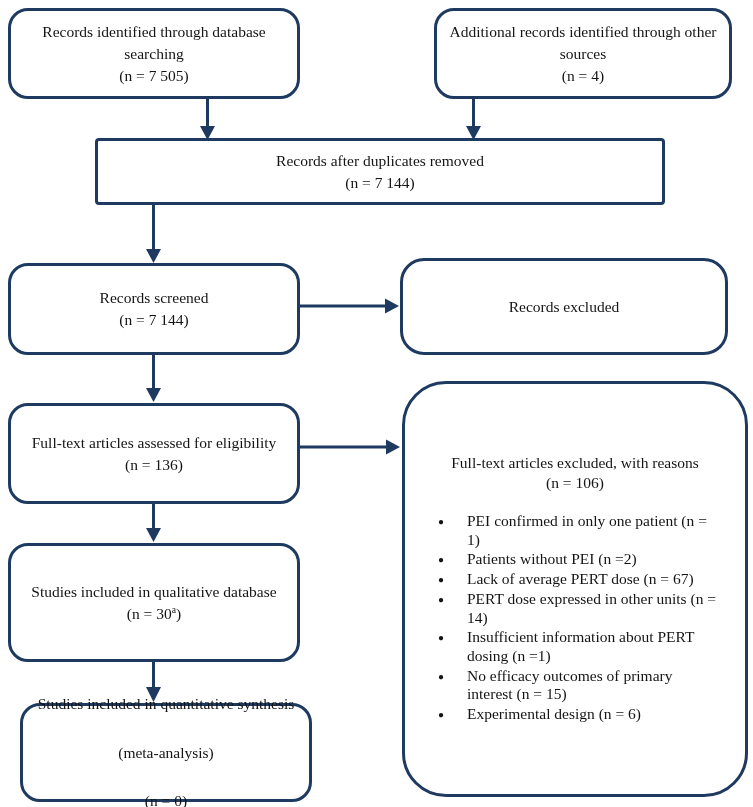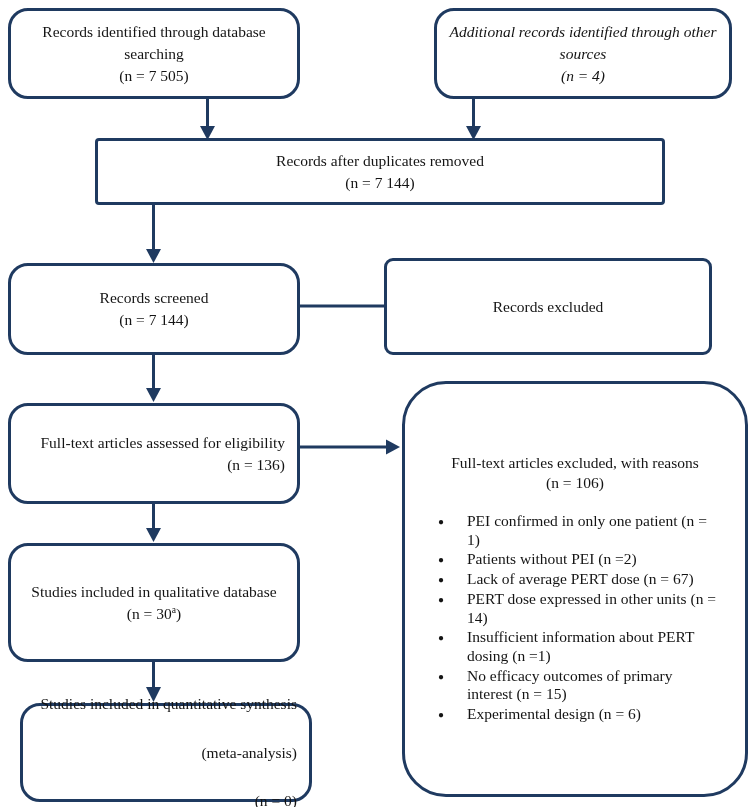--- a/index.html
+++ b/index.html
@@ -21,30 +21,30 @@
     box-sizing:border-box;
     border:3px solid var(--line);
     border-radius:20px;
     background:#ffffff;
     display:flex;flex-direction:column;justify-content:center;
     text-align:center;
     font-size:15.5px;line-height:1.42;
     padding:4px 20px;
   }
   .box .title,.box .count,.box .subtitle{width:100%;}
-  .pad-sm{padding:11px 8px;font-style:italic;}
-  .pad-xs{padding:12px 12px;text-align:right;}
+  .pad-sm{padding:11px 8px;}
+  .pad-xs{padding:12px 12px;}
   sup{font-size:0.62em;line-height:0;}
 
   
   .b-identified-db   {left:8px;   top:8px;   width:292px; height:91px;}
   .b-identified-other{left:434px; top:8px;   width:298px; height:91px;}
   .b-duplicates      {left:95px;  top:138px; width:570px; height:67px; border-radius:4px;}
   .b-screened        {left:8px;   top:263px; width:292px; height:92px;}
-  .b-excluded        {left:384px; top:258px; width:328px; height:97px; border-radius:9px;}
+  .b-excluded        {left:400px; top:258px; width:328px; height:97px; border-radius:24px;}
   .b-fulltext        {left:8px;   top:403px; width:292px; height:101px;}
   .b-qualitative     {left:8px;   top:543px; width:292px; height:119px;}
   .b-quantitative    {left:20px;   top:703px; width:292px; height:99px; line-height:1.38;gap:27px;}
 
   .b-bigright{
     left:402px; top:381px; width:346px; height:416px;
     border-radius:44px;
     justify-content:center;
     text-align:left;
     padding:18px 22px;

